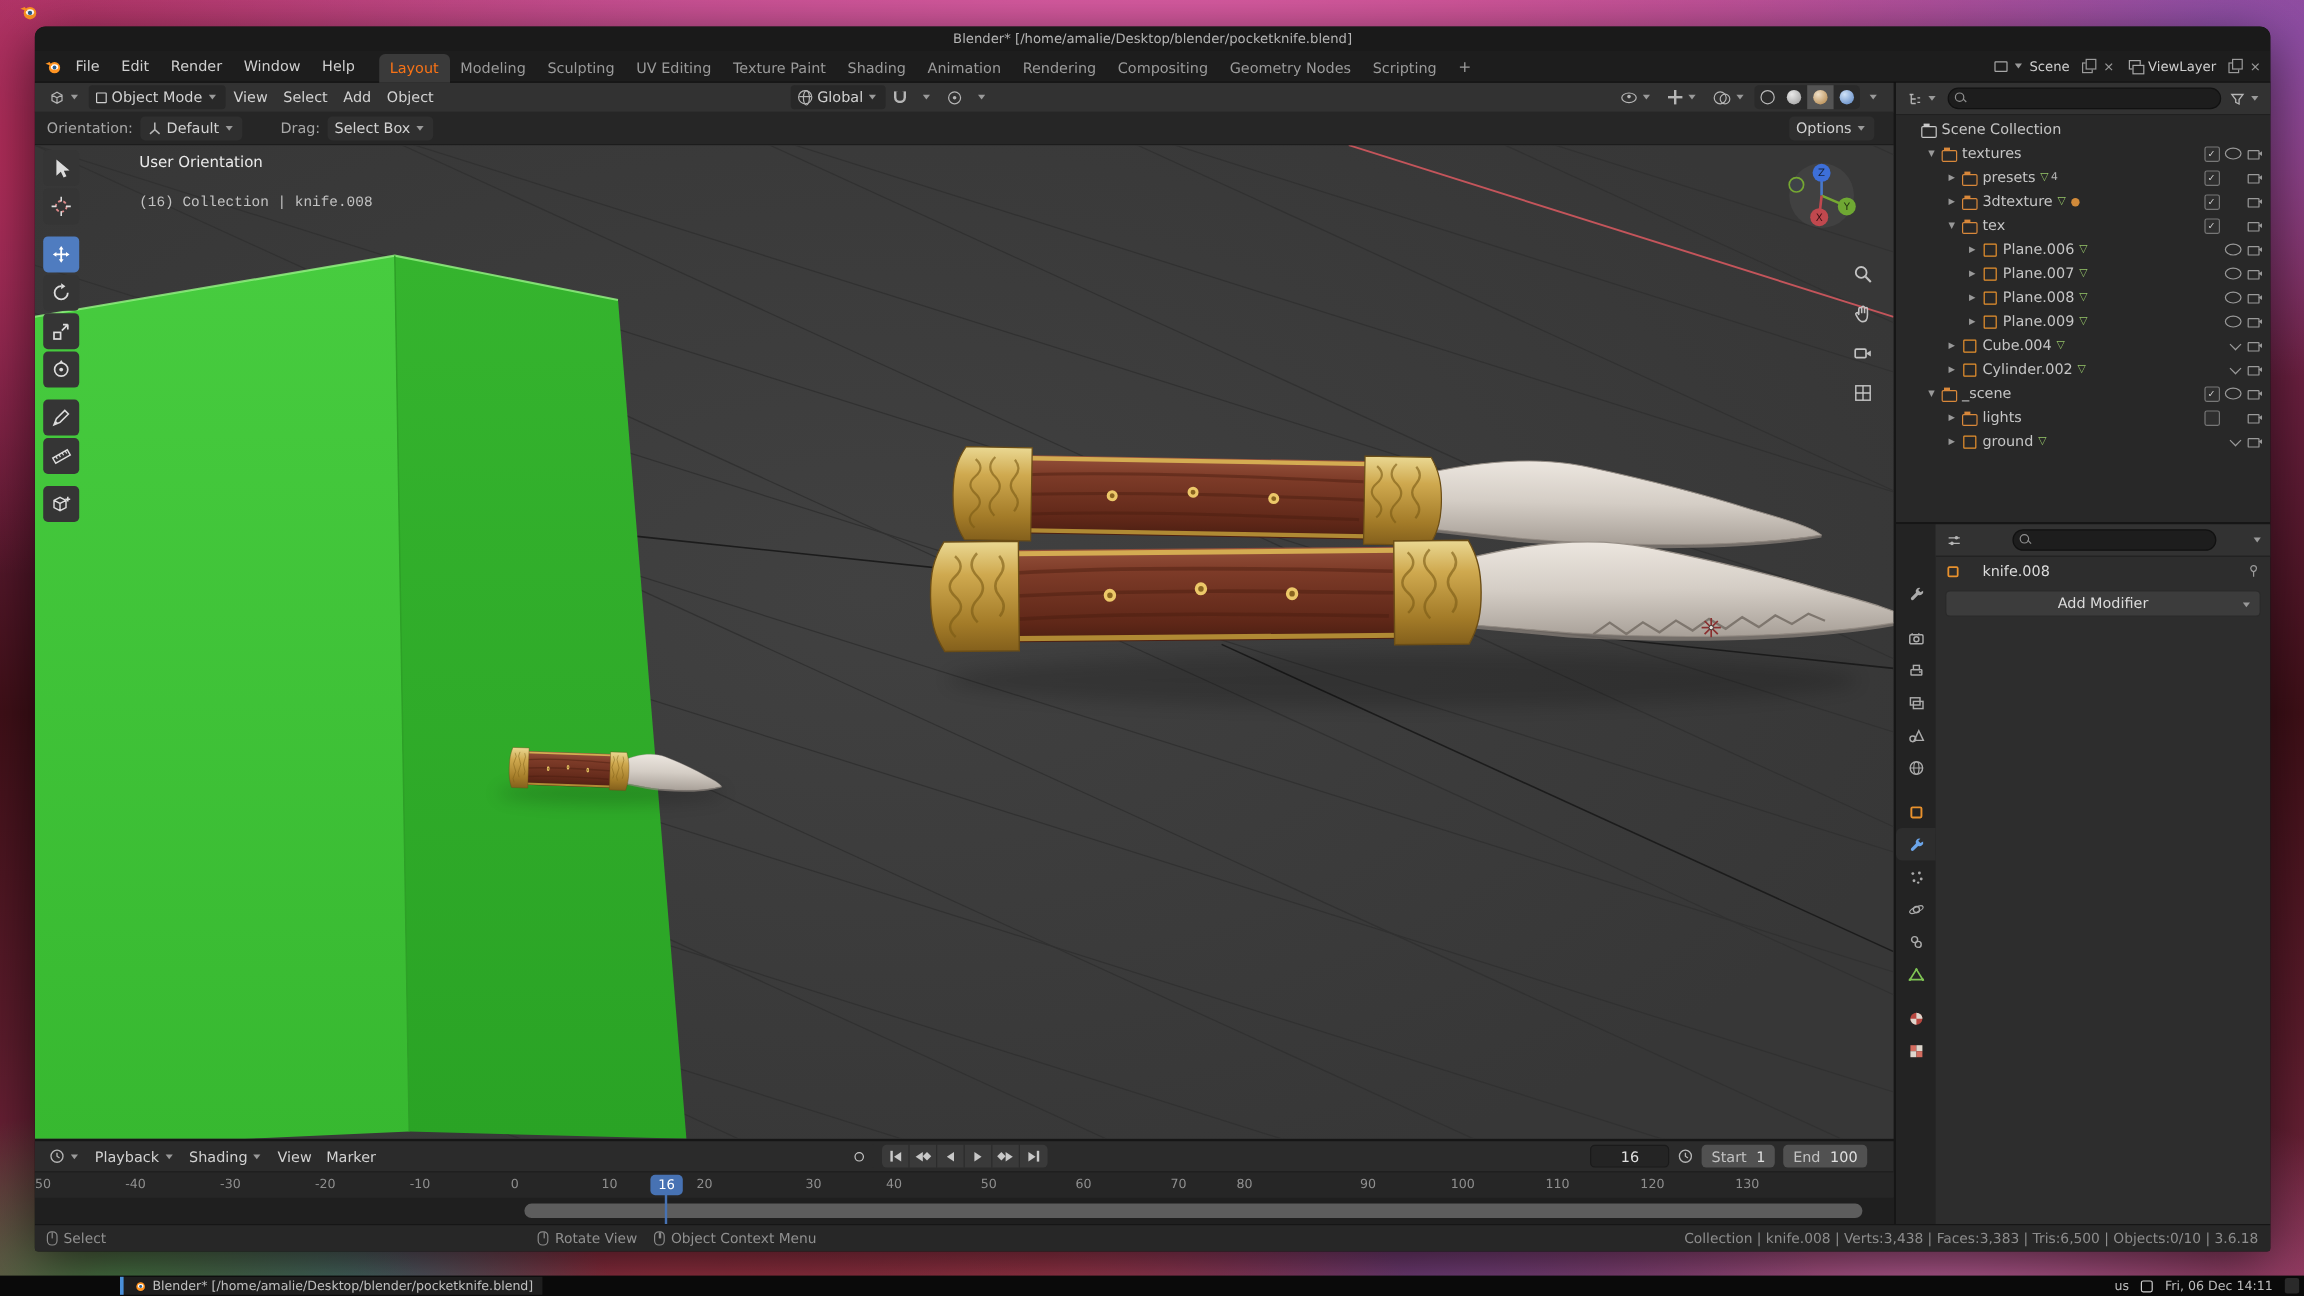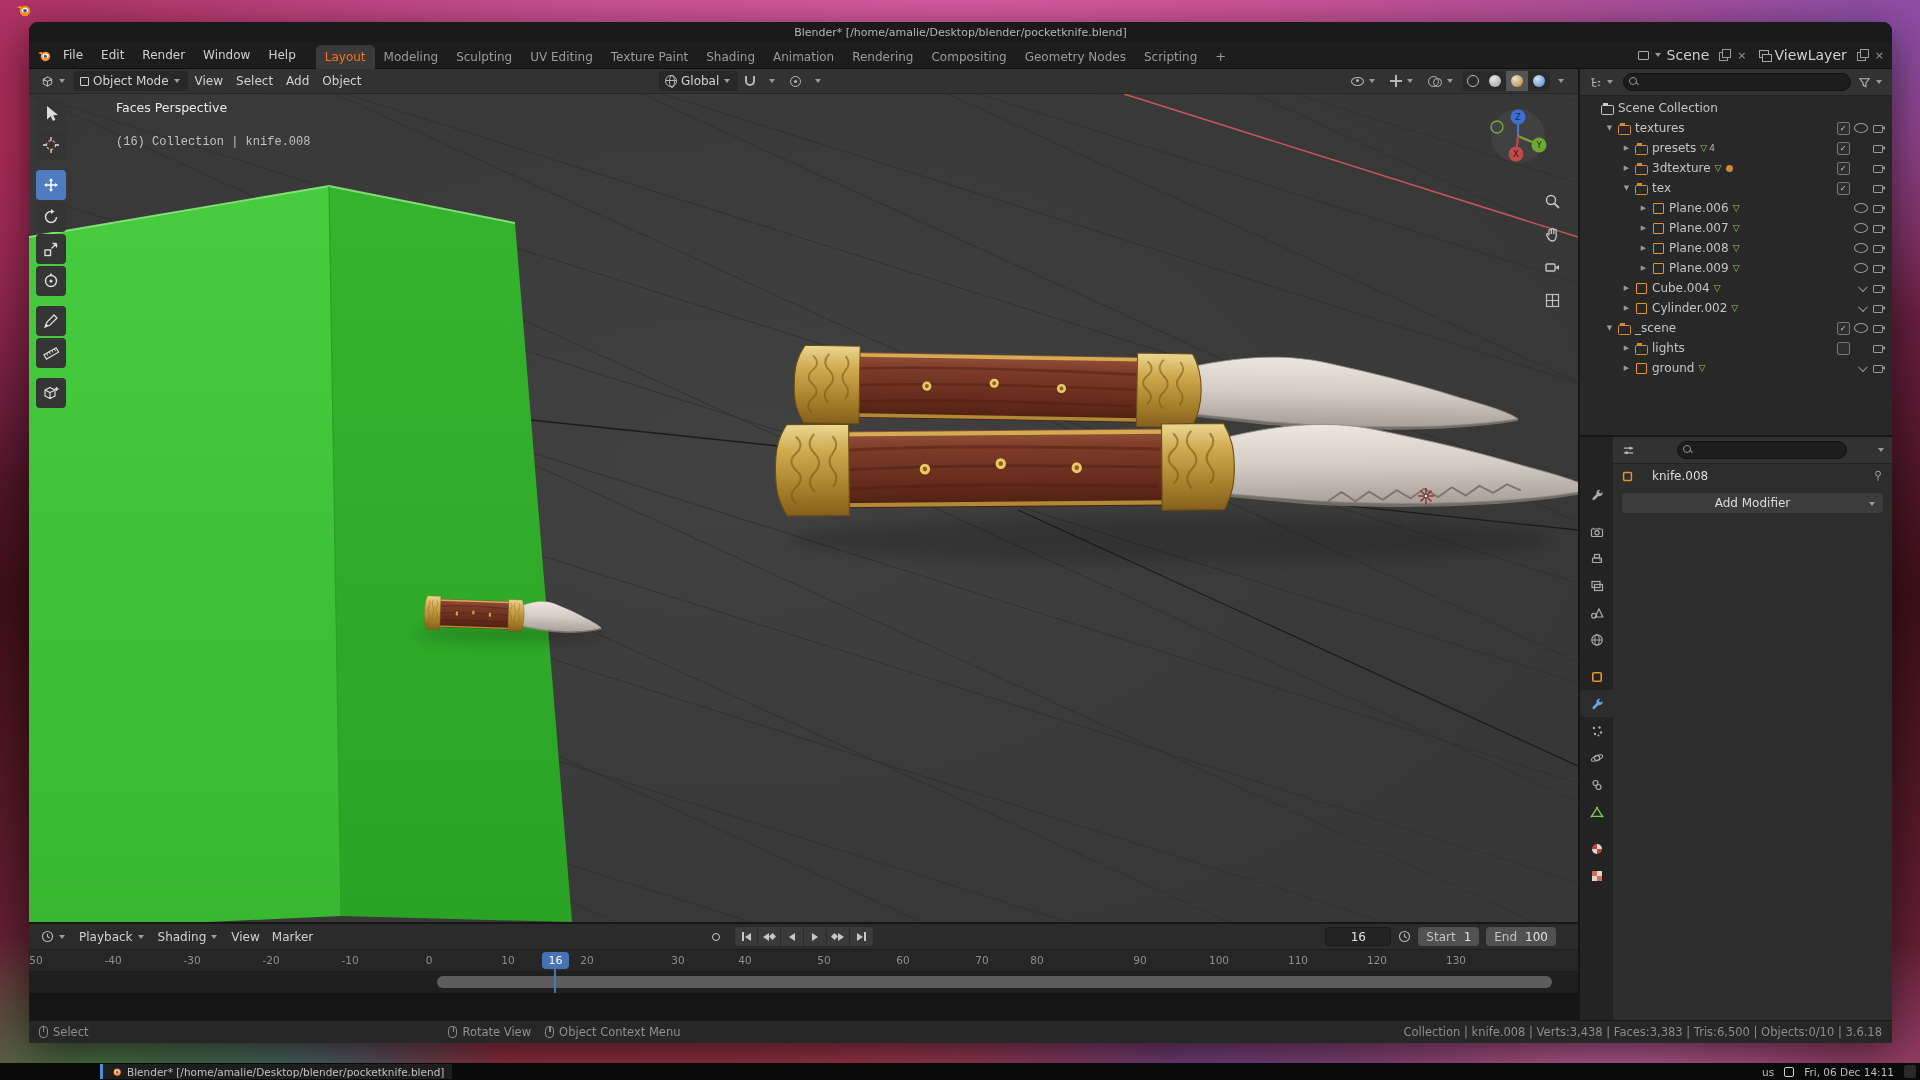--- a/index.html
+++ b/index.html
@@ -28,21 +28,21 @@
     color:#b5b5b5; font-size:11px; flex:none; }
   .menubar{ height:27px; background:#1d1d1d; display:flex; align-items:center; flex:none; padding:0 6px; gap:2px; border-bottom:1px solid #101010;}
   .mb-logo{ width:18px; height:16px; display:flex; align-items:center; justify-content:center; }
   .menu-item{ padding:3px 8px; color:#cfcfcf; background:none; border:none; font-size:12px; border-radius:3px; font-family:inherit;}
   .ws-tabs{ display:flex; align-items:flex-end; height:27px; margin-left:10px; }
   .ws{ padding:5px 9px 5px; color:#9b9b9b; background:none; border:none; font-size:12px; border-radius:5px 5px 0 0; font-family:inherit;}
   .ws.active{ background:#3a3a3a; color:#f97316; }
   .ws.add{ color:#9b9b9b; font-size:13px; }
   .mb-right{ margin-left:auto; display:flex; align-items:center; gap:4px; }
   .pill{ display:inline-flex; align-items:center; gap:4px; padding:2px 5px; border-radius:3px; color:#cfcfcf; }
-  .pill .val{ font-size:14px; }
+  .pill .val{ font-size:11px; }
   .mini-ic{ width:13px; height:13px; position:relative; flex:none; display:inline-block; }
   .ic-rect::before{ content:""; position:absolute; left:1px; top:2px; width:9px; height:7px; border:1.2px solid #a8a8a8; border-radius:1px;}
   .ic-layers::before{ content:""; position:absolute; left:1px; top:1px; width:8px; height:6px; border:1.2px solid #a8a8a8;}
   .ic-layers::after{ content:""; position:absolute; left:4px; top:5px; width:8px; height:6px; border:1.2px solid #a8a8a8; background:#1d1d1d;}
   .ic-copy::before{ content:""; position:absolute; left:1px; top:3px; width:7px; height:7px; border:1.1px solid #9a9a9a;}
   .ic-copy::after{ content:""; position:absolute; left:4px; top:0; width:7px; height:7px; border:1.1px solid #9a9a9a; background:#1d1d1d;}
   .xbtn{ color:#9a9a9a; font-size:11px; background:none; border:none; padding:0 2px; font-family:inherit;}
   .chev{ width:9px; height:8px; position:relative; display:inline-block; flex:none;}
   .chev::before{ content:""; position:absolute; left:1px; top:2px; border-left:3.5px solid transparent; border-right:3.5px solid transparent; border-top:4px solid #9a9a9a;}
 
@@ -318,20 +318,39 @@
               <button class="hbtn">
                   <span class="sphere rend"></span>
                 </button>
             </div>
             <button class="hbtn">
                 <span class="chev"></span>
               </button>
           </div>
         </div>
 
+        <div class="vp-tools">
+          <span class="lbl">Orientation:</span>
+          <button class="hbtn dd">
+            <svg width="12" height="12" viewBox="0 0 12 12">
+                <path d="M6 1 V7 M6 7 L2 10.5 M6 7 L10 10.5" stroke="#b5b5b5" stroke-width="1.3" fill="none"></path>
+              </svg>
+            <span>Default</span>
+            <span class="chev"></span>
+          </button>
+          <span class="lbl" style="margin-left:26px">Drag:</span>
+          <button class="hbtn dd">
+            <span>Select Box</span>
+            <span class="chev"></span>
+          </button>
+          <button class="hbtn dd opts">
+            <span>Options</span>
+            <span class="chev"></span>
+          </button>
+        </div>
 
         <div class="vp-canvas">
           <svg class="scene" width="1549" height="828" viewBox="0 0 1549 828">
             <defs>
               <linearGradient id="woodG" x1="0" y1="0" x2="0" y2="1">
                 <stop offset="0" stop-color="#94503a"></stop>
                   <stop offset="0.25" stop-color="#7d3b28"></stop>
                   <stop offset="0.8" stop-color="#5f2718"></stop>
                   <stop offset="1" stop-color="#4c1f12"></stop>
               </linearGradient>
@@ -451,21 +470,21 @@
               <circle cx="0" cy="-19" r="7.5" fill="#3d6fd8"></circle>
               <circle cx="21" cy="9" r="7.5" fill="#6fa833"></circle>
               <circle cx="-2" cy="18" r="7.5" fill="#c0484e"></circle>
               <text x="0" y="-16" text-anchor="middle" font-size="8.5" fill="#15233c">Z</text>
               <text x="21" y="12" text-anchor="middle" font-size="8.5" fill="#1d2c0e">Y</text>
               <text x="-2" y="21" text-anchor="middle" font-size="8.5" fill="#3a0f12">X</text>
             </g>
           </svg>
 
           <div class="vp-overlay-text">
-            <div class="l1">Faces Perspective</div>
+            <div class="l1">User Orientation</div>
             <div class="l2">(16) Collection | knife.008</div>
           </div>
 
           <div class="toolbar">
             <button class="tool">
                 <svg width="18" height="18" viewBox="0 0 18 18">
                   <path d="M5 2 L5 15.5 L8.7 12.2 L11 17 L13.4 15.8 L11.2 11.2 L16 11 Z" fill="#dcdcdc"></path>
                 </svg>
               </button>
             <button class="tool">

